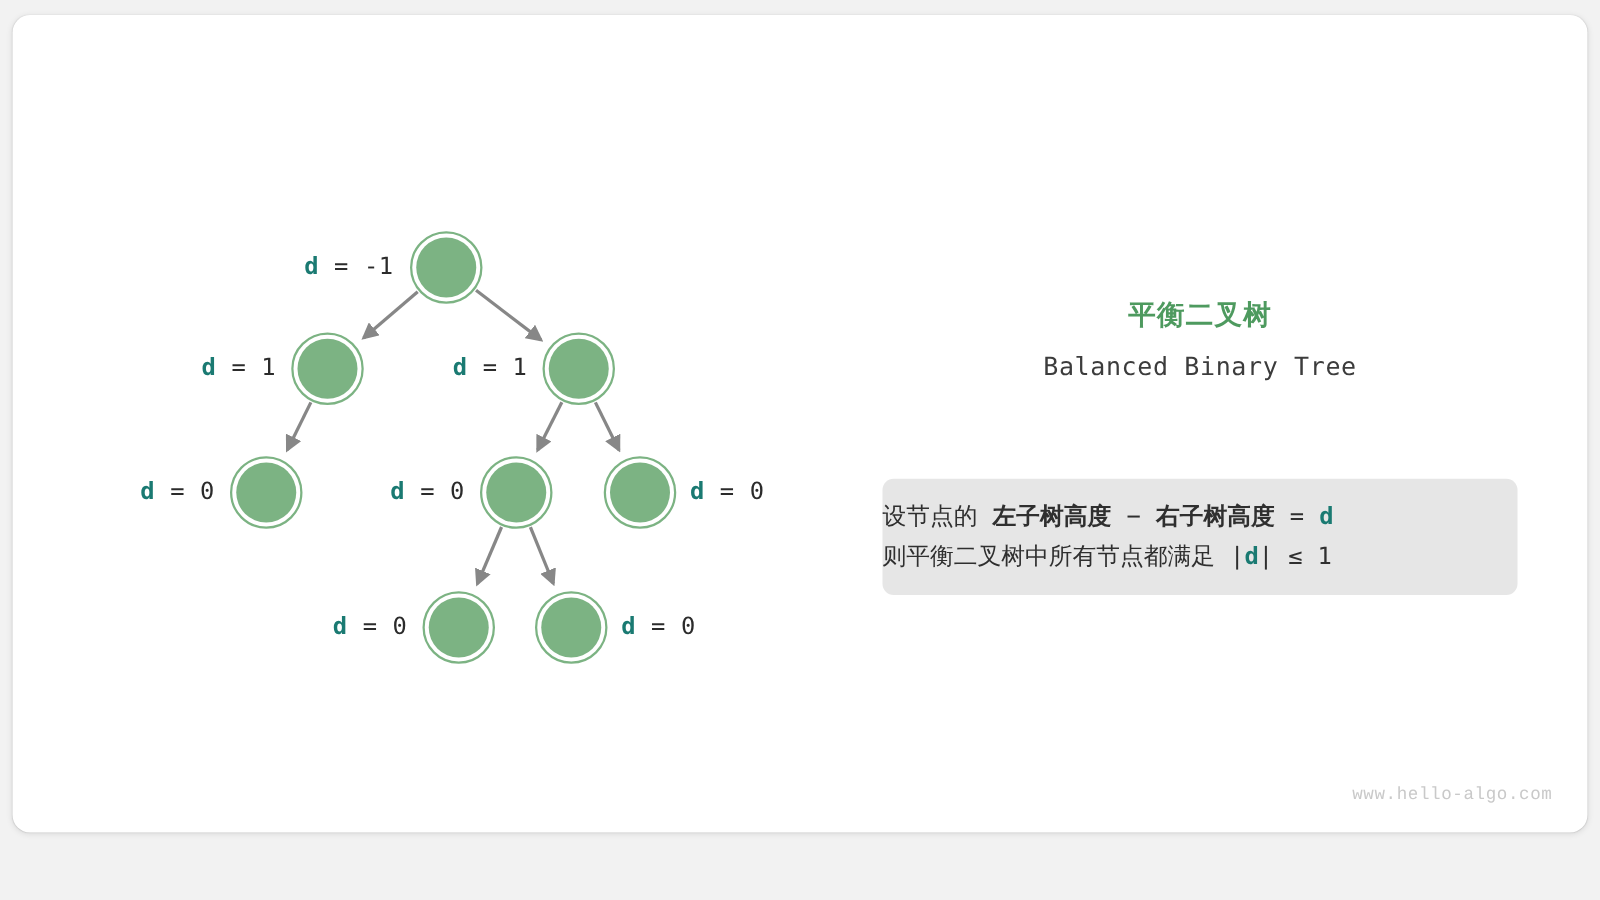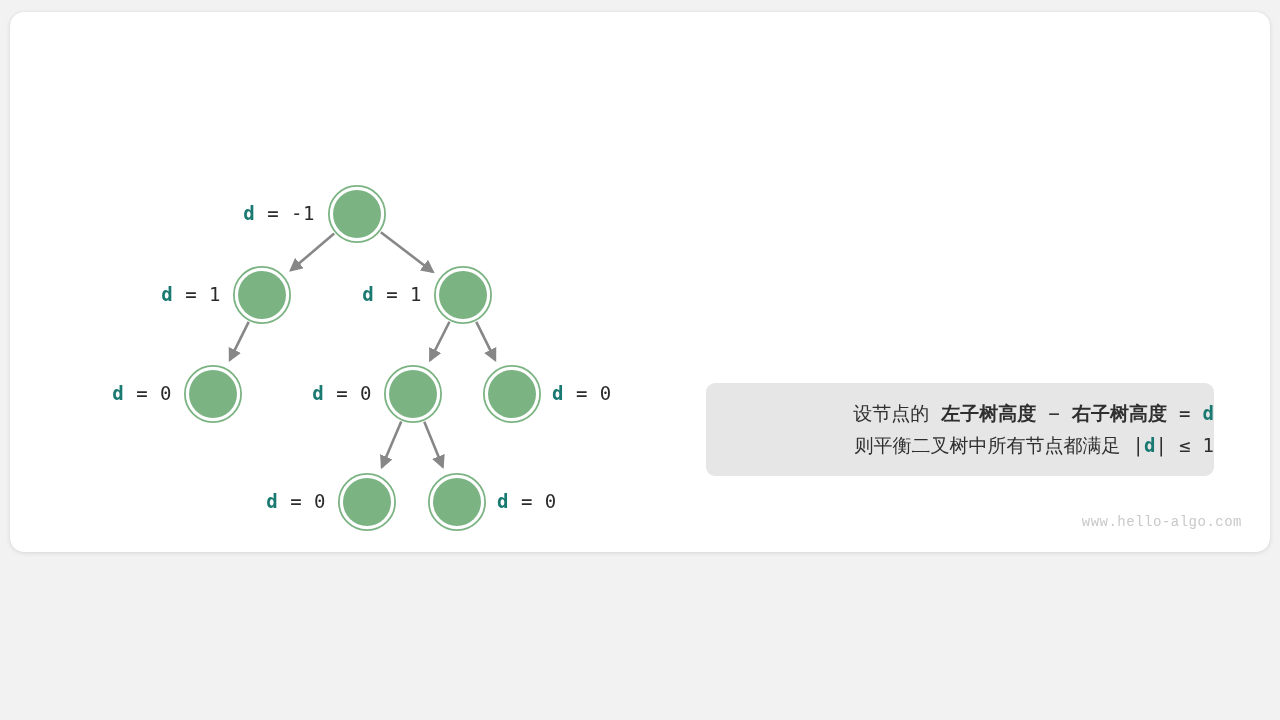--- a/index.html
+++ b/index.html
@@ -11,21 +11,21 @@
     overflow: hidden;
   }
   body {
     font-family: "DejaVu Sans", sans-serif;
   }
   #card {
     position: absolute;
     left: 10px;
     top: 12px;
     width: 1260px;
-    height: 540px;
+    height: 654px;
     background: #ffffff;
     border-radius: 14px;
     box-shadow: 0 1px 5px rgba(0,0,0,0.10), 0 0 1px rgba(0,0,0,0.12);
     overflow: hidden;
   }
   #tree-svg {
     position: absolute;
     left: 0;
     top: 0;
   }
@@ -75,21 +75,21 @@
     height: 93px;
     background: #e6e6e6;
     border-radius: 9px;
     box-sizing: border-box;
     padding: 14px 0 0 0;
   }
   .info-line {
     font-family: "DejaVu Sans", sans-serif;
     font-size: 19px;
     color: #2f2f2f;
-    text-align: right;
+    text-align: left;
     line-height: 32px;
     white-space: nowrap;
   }
   .info-line b { font-weight: bold; }
   .info-line .dvar { color: #1a7a72; font-weight: bold; }
   .info-line .mono { font-family: "DejaVu Sans Mono", monospace; }
   #watermark {
     position: absolute;
     right: 28px;
     bottom: 22px;
@@ -159,20 +159,24 @@
       <div class="node-label left-side" style="top: 190px; left: 0px; width: 305px;"><span class="dvar">d</span>&nbsp;=&nbsp;-1</div>
       <div class="node-label left-side" style="top: 271px; left: 0px; width: 211px;"><span class="dvar">d</span>&nbsp;=&nbsp;1</div>
       <div class="node-label left-side" style="top: 271px; left: 0px; width: 412px;"><span class="dvar">d</span>&nbsp;=&nbsp;1</div>
       <div class="node-label left-side" style="top: 370px; left: 0px; width: 162px;"><span class="dvar">d</span>&nbsp;=&nbsp;0</div>
       <div class="node-label left-side" style="top: 370px; left: 0px; width: 362px;"><span class="dvar">d</span>&nbsp;=&nbsp;0</div>
       <div class="node-label right-side" style="top: 370px; left: 542px;"><span class="dvar">d</span>&nbsp;=&nbsp;0</div>
       <div class="node-label left-side" style="top: 478px; left: 0px; width: 316px;"><span class="dvar">d</span>&nbsp;=&nbsp;0</div>
       <div class="node-label right-side" style="top: 478px; left: 487px;"><span class="dvar">d</span>&nbsp;=&nbsp;0</div>
     </div>
 
+  <div id="right-panel">
+    <div id="panel-title">平衡二叉树</div>
+    <div id="panel-subtitle">Balanced Binary Tree</div>
+  </div>
 
   <div id="info-box">
     <div class="info-line">
       <span>设节点的</span>&nbsp;
       <b>左子树高度</b>&nbsp;
       <span class="mono">−</span>&nbsp;
       <b>右子树高度</b>&nbsp;
       <span class="mono">=</span>&nbsp;
       <span class="dvar mono">d</span>
     </div>

